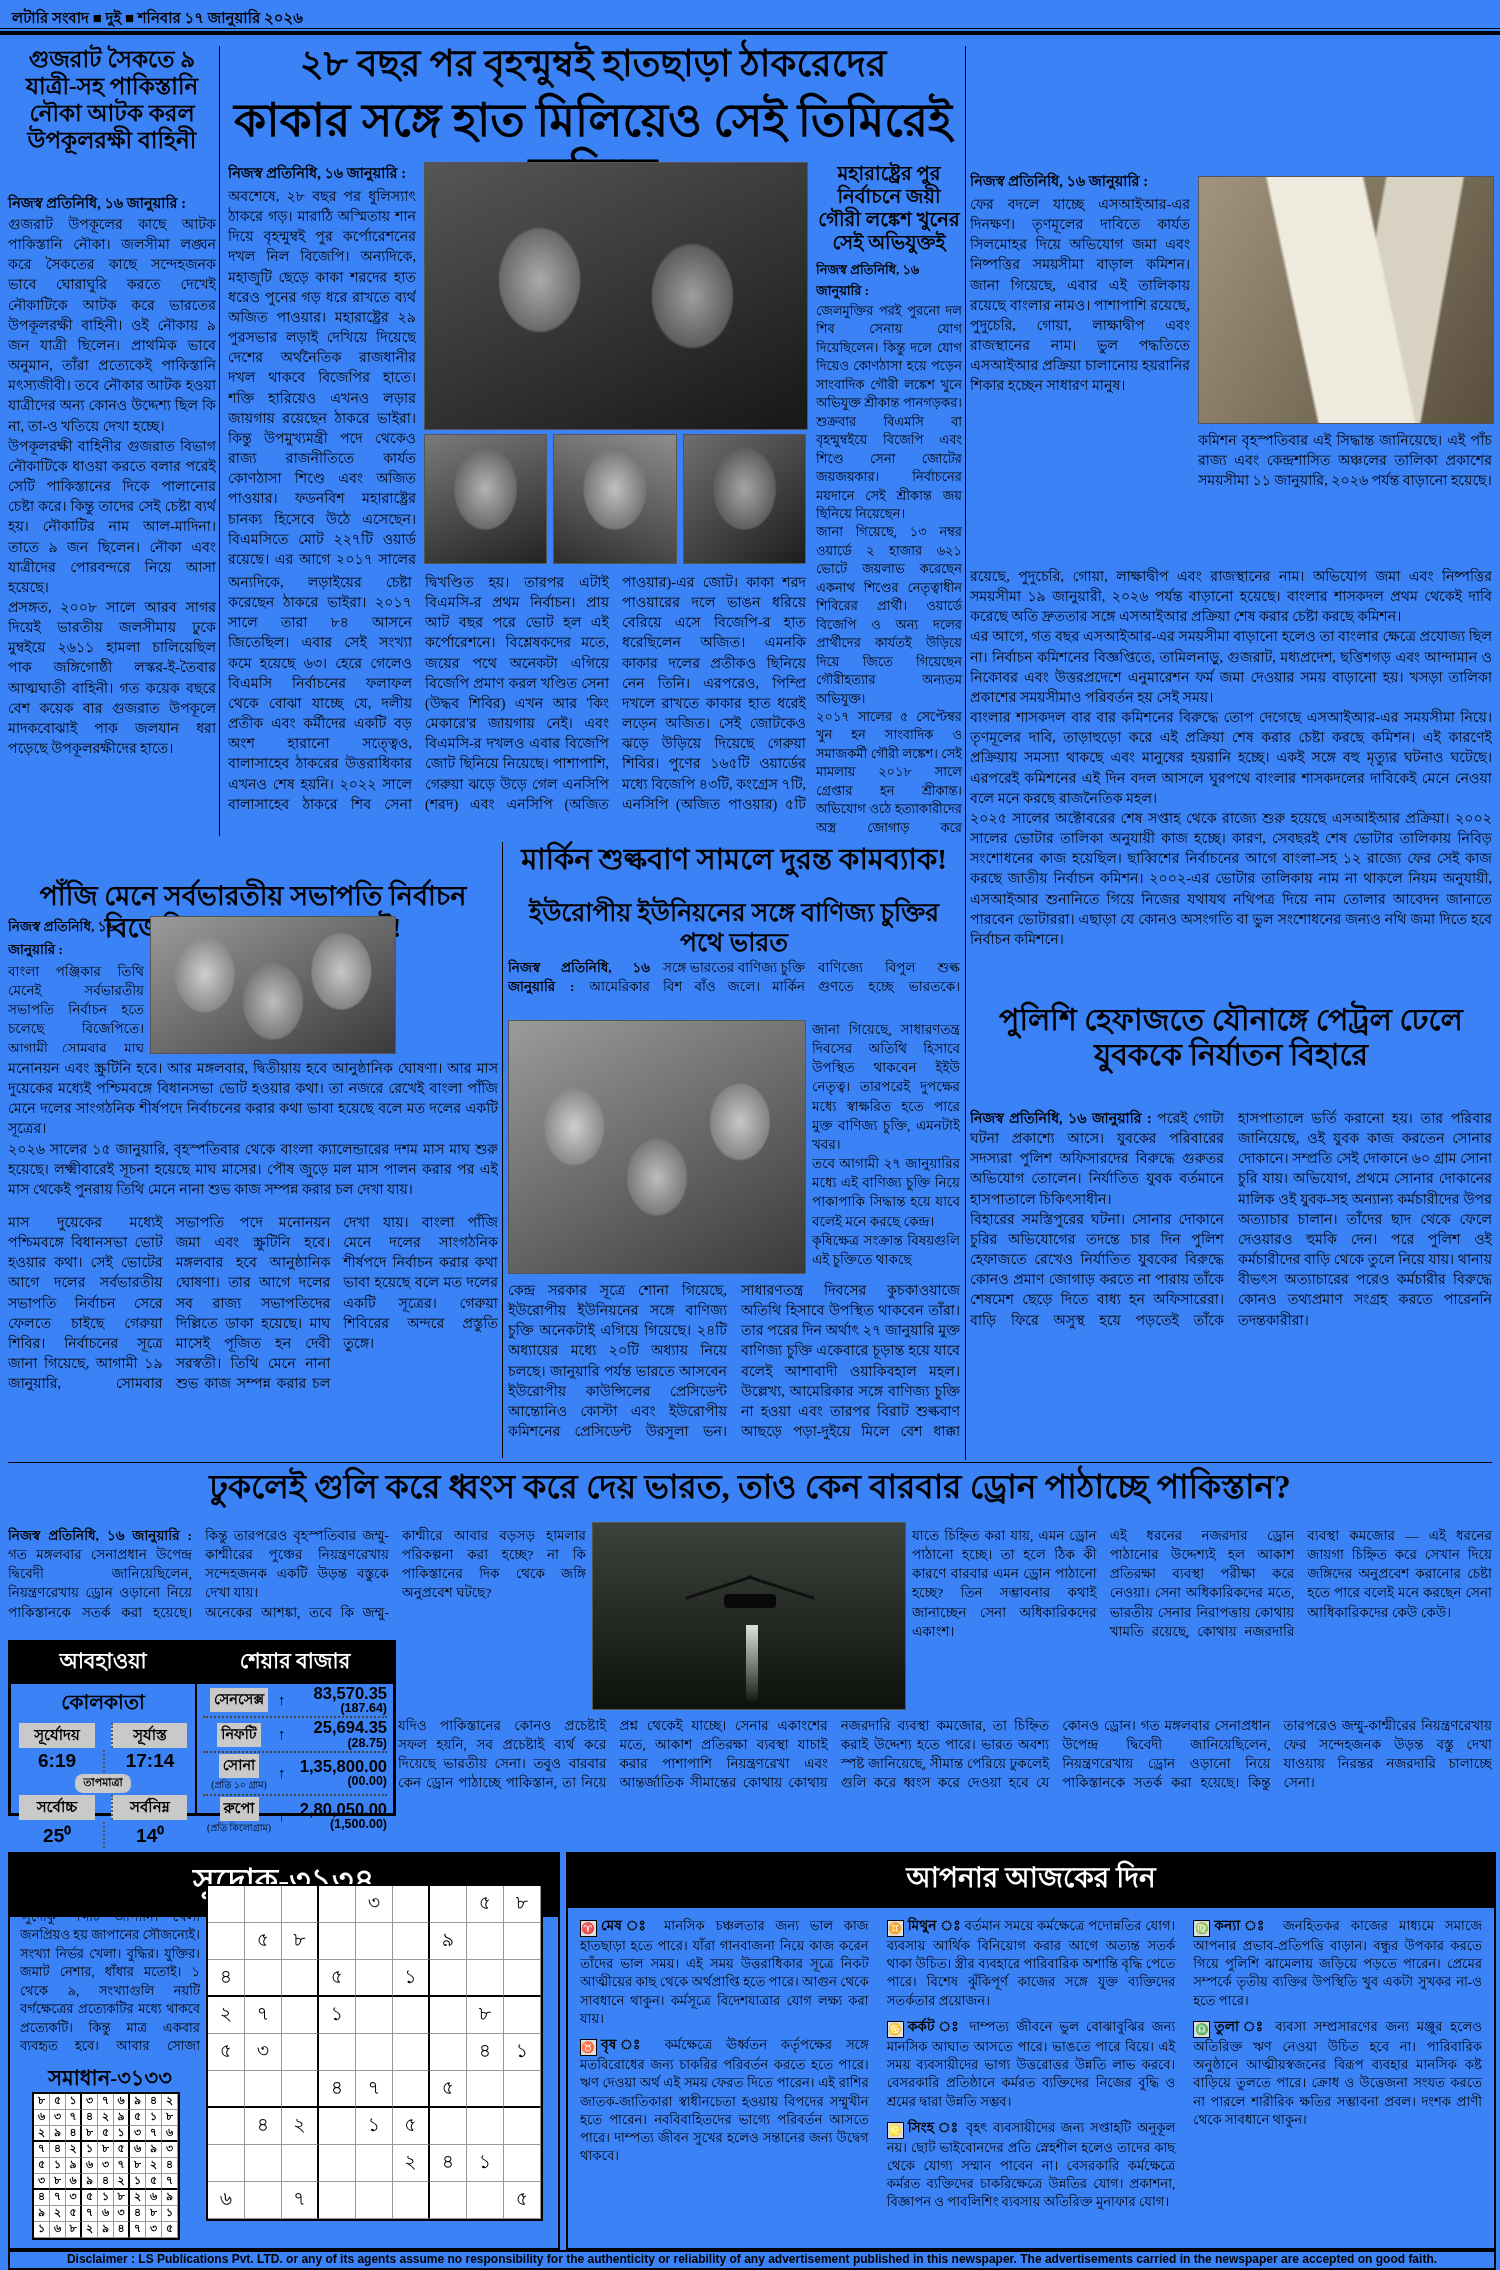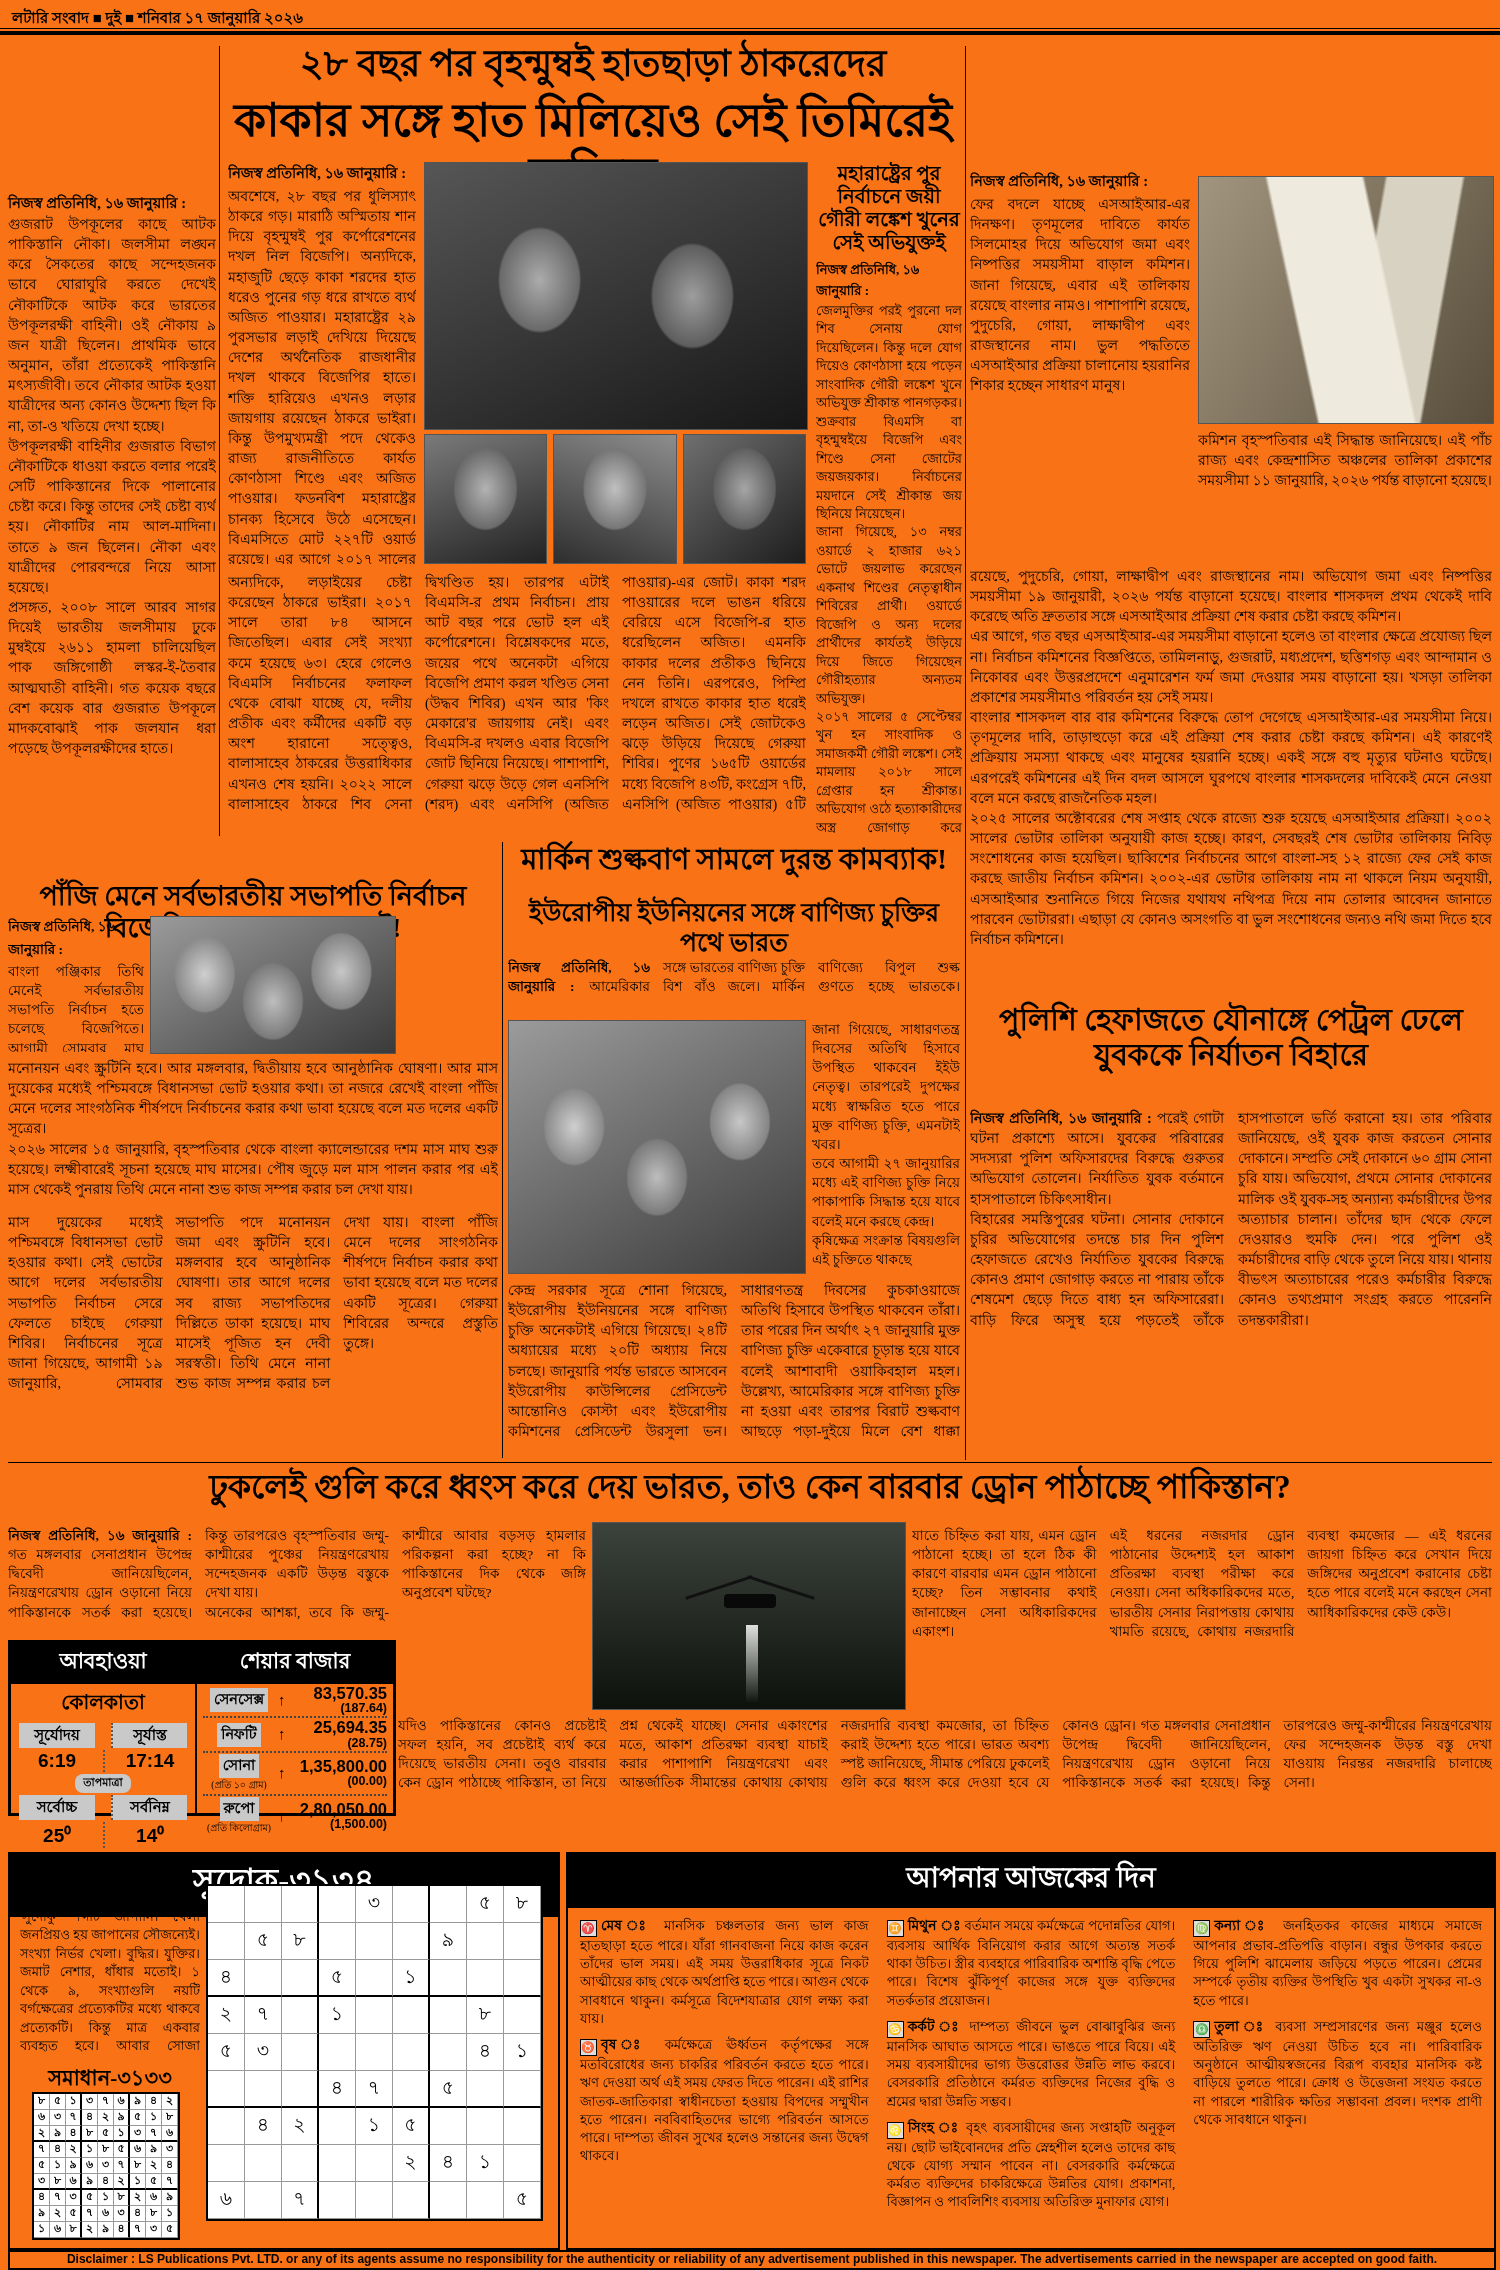--- a/index.html
+++ b/index.html
@@ -1,16 +1,16 @@
 <!DOCTYPE html>
 <html><head>
 <meta charset="utf-8">
 <style>
   html,body{margin:0;padding:0;background:#e8e8e8;}
-  #page{position:relative;width:1500px;height:2270px;background:#f97316;color:#000;
+  #page{position:relative;width:1500px;height:2270px;background:#3b82f6;color:#000;
         font-family:"Liberation Serif","DejaVu Serif",serif;overflow:hidden;margin:0 auto;}
   .abs{position:absolute;}
   .hl{font-weight:bold;text-align:center;line-height:1.18;}
   .byline{font-weight:bold;font-size:14.5px;}
   .bt{font-size:14.2px;line-height:1.42;text-align:justify;}
   .pre{white-space:pre-line;}
   .clip{overflow:hidden;}
   .vline{background:#000;width:1px;}
   .hline{background:#000;height:1px;}
   
@@ -101,20 +101,21 @@
 
   <div class="abs masthead" style="left:12px;top:6px;">লটারি সংবাদ ■ দুই ■ শনিবার ১৭ জানুয়ারি ২০২৬</div>
   <div class="abs hline" style="left:0;top:28px;width:1500px;"></div>
   <div class="abs" style="left:0;top:31px;width:1500px;height:4px;background:#000;"></div>
 
   <div class="abs vline" style="left:219px;top:46px;height:790px;"></div>
   <div class="abs vline" style="left:965px;top:46px;height:1414px;"></div>
   <div class="abs vline" style="left:502px;top:842px;height:616px;"></div>
   <div class="abs hline" style="left:8px;top:1462px;width:1484px;"></div>
 
+  <div class="abs hl" style="left:8px;top:46px;width:208px;font-size:23px;">গুজরাট সৈকতে ৯ যাত্রী-সহ পাকিস্তানি নৌকা আটক করল উপকূলরক্ষী বাহিনী</div>
   <div class="abs byline" style="left:8px;top:192px;width:208px;">নিজস্ব প্রতিনিধি, ১৬ জানুয়ারি :</div>
   <div class="abs bt pre clip" style="left:8px;top:214px;width:208px;height:620px;">গুজরাট উপকূলের কাছে আটক পাকিস্তানি নৌকা। জলসীমা লঙ্ঘন করে সৈকতের কাছে সন্দেহজনক ভাবে ঘোরাঘুরি করতে দেখেই নৌকাটিকে আটক করে ভারতের উপকূলরক্ষী বাহিনী। ওই নৌকায় ৯ জন যাত্রী ছিলেন। প্রাথমিক ভাবে অনুমান, তাঁরা প্রত্যেকেই পাকিস্তানি মৎস্যজীবী। তবে নৌকার আটক হওয়া যাত্রীদের অন্য কোনও উদ্দেশ্য ছিল কি না, তা-ও খতিয়ে দেখা হচ্ছে।
 উপকূলরক্ষী বাহিনীর গুজরাত বিভাগ নৌকাটিকে ধাওয়া করতে বলার পরেই সেটি পাকিস্তানের দিকে পালানোর চেষ্টা করে। কিন্তু তাদের সেই চেষ্টা ব্যর্থ হয়। নৌকাটির নাম আল-মাদিনা। তাতে ৯ জন ছিলেন। নৌকা এবং যাত্রীদের পোরবন্দরে নিয়ে আসা হয়েছে।
 প্রসঙ্গত, ২০০৮ সালে আরব সাগর দিয়েই ভারতীয় জলসীমায় ঢুকে মুম্বইয়ে ২৬১১ হামলা চালিয়েছিল পাক জঙ্গিগোষ্ঠী লস্কর-ই-তৈবার আত্মঘাতী বাহিনী। গত কয়েক বছরে বেশ কয়েক বার গুজরাত উপকূলে মাদকবোঝাই পাক জলযান ধরা পড়েছে উপকূলরক্ষীদের হাতে।</div>
 
   <div class="abs hl" style="left:228px;top:42px;width:730px;font-size:37px;">২৮ বছর পর বৃহন্মুম্বই হাতছাড়া ঠাকরেদের</div>
   <div class="abs hl" style="left:228px;top:94px;width:730px;font-size:46px;">কাকার সঙ্গে হাত মিলিয়েও সেই তিমিরেই অজিত</div>
   <div class="abs clip" style="left:228px;top:162px;width:188px;height:402px;">
     <div class="byline">নিজস্ব প্রতিনিধি, ১৬ জানুয়ারি :</div>
     <div class="bt">অবশেষে, ২৮ বছর পর ধুলিস্যাৎ ঠাকরে গড়। মারাঠি অস্মিতায় শান দিয়ে বৃহন্মুম্বই পুর কর্পোরেশনের দখল নিল বিজেপি। অন্যদিকে, মহাজুটি ছেড়ে কাকা শরদের হাত ধরেও পুনের গড় ধরে রাখতে ব্যর্থ অজিত পাওয়ার। মহারাষ্ট্রের ২৯ পুরসভার লড়াই দেখিয়ে দিয়েছে দেশের অর্থনৈতিক রাজধানীর দখল থাকবে বিজেপির হাতে। শক্তি হারিয়েও এখনও লড়ার জায়গায় রয়েছেন ঠাকরে ভাইরা। কিন্তু উপমুখ্যমন্ত্রী পদে থেকেও রাজ্য রাজনীতিতে কার্যত কোণঠাসা শিণ্ডে এবং অজিত পাওয়ার। ফডনবিশ মহারাষ্ট্রের চানক্য হিসেবে উঠে এসেছেন। বিএমসিতে মোট ২২৭টি ওয়ার্ড রয়েছে। এর আগে ২০১৭ সালের নির্বাচনে বিজেপি ৮২টি আসনে জেতে। সেটাই ছিল বিএমসি-র নির্বাচনে বিজেপি সেরা ফলাফল। এবার সেই ফলাফল ছাপিয়ে গিয়েছে বিজেপি। ফডনবিশের নেতৃত্বে বিজেপি ইতিমধ্যেই বিএমসিতে ৯০-এর বেশি আসনে এগিয়ে রয়েছে। জোটসঙ্গি একনাথ শিণ্ডের শিব সেনা ২৮টি আসনে এগিয়ে রয়েছে। মহাজুটি মোট ১১৪টি আসনে এগিয়ে গিয়েছে।</div>

